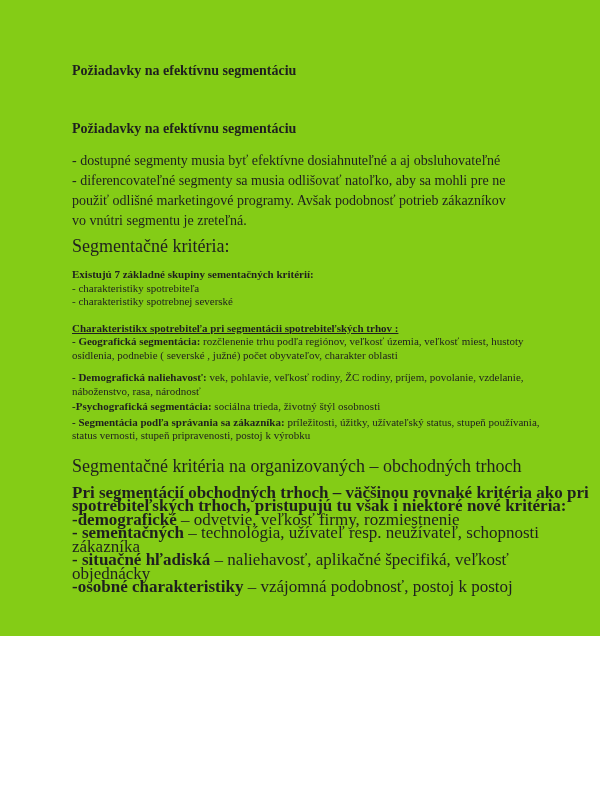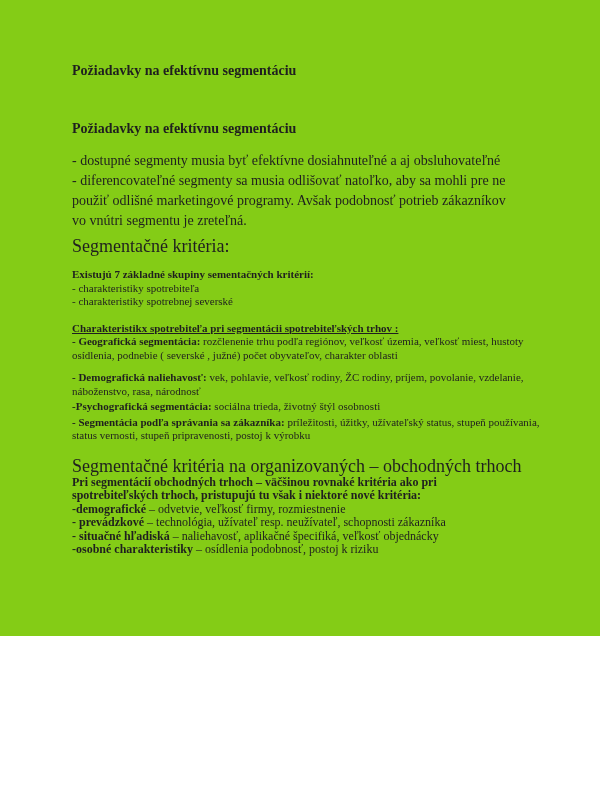--- a/index.html
+++ b/index.html
@@ -33,21 +33,21 @@
   
   .sec-small { font-size: 11px; line-height: 13.5px; }
   .sec-zacina { margin-top: 6px; }
   .sec-skupiny { margin-top: 12px; }
   .sec-chark-head { margin-top: 13px; }
   .sec-small .head { font-weight: bold; }
   .head-underline { font-weight: bold; text-decoration: underline; }
   .mixed-para { margin-top: 9px; font-size: 11px; line-height: 13.5px; max-width: 470px; }
   .mixed-para.gap { margin-top: 2px; }
   .mixed-para .lead { font-weight: bold; text-align: center; }
-  .sec-obchodne { font-size: 12px; line-height: 13.5px; max-width: 470px; }
+  .sec-obchodne { margin-top: 10px; font-size: 17px; line-height: 13.5px; max-width: 470px; }
   .sec-obchodne .head-line { font-weight: bold; white-space: nowrap; }
   .sec-obchodne .item .lead { font-weight: bold; }
 </style>
 </head>
 <body>
 
 <div class="page">
 
   <div class="h-large">Požiadavky na efektívnu segmentáciu</div>
 
@@ -94,23 +94,23 @@
 
   <div class="subhead-large org">Segmentačné kritéria na organizovaných – obchodných trhoch</div>
 
   <div class="sec-obchodne">
     <div class="head-line">Pri segmentácií obchodných trhoch – väčšinou rovnaké kritéria ako pri</div>
     <div class="head-line">spotrebiteľských trhoch, pristupujú tu však i niektoré nové kritéria:</div>
     <div class="item">
       <span class="lead">-demografické</span><span> – odvetvie, veľkosť firmy, rozmiestnenie</span>
     </div>
     <div class="item">
-      <span class="lead">- prevádzkové</span><span> – technológia, užívateľ resp. neužívateľ, schopnosti zákazníka</span>
+      <span class="lead">- sementačných</span><span> – technológia, užívateľ resp. neužívateľ, schopnosti zákazníka</span>
     </div>
     <div class="item">
       <span class="lead">- situačné hľadiská</span><span> – naliehavosť, aplikačné špecifiká, veľkosť objednácky</span>
     </div>
     <div class="item">
-      <span class="lead">-osobné charakteristiky</span><span> – osídlenia podobnosť, postoj k riziku</span>
+      <span class="lead">-osobné charakteristiky</span><span> – vzájomná podobnosť, postoj k postoj</span>
     </div>
   </div>
 
 </div>
 
 </body></html>

